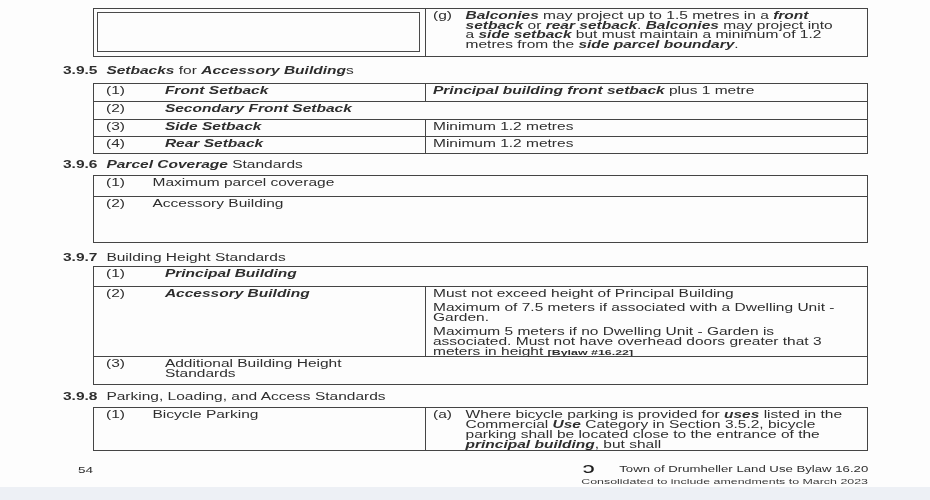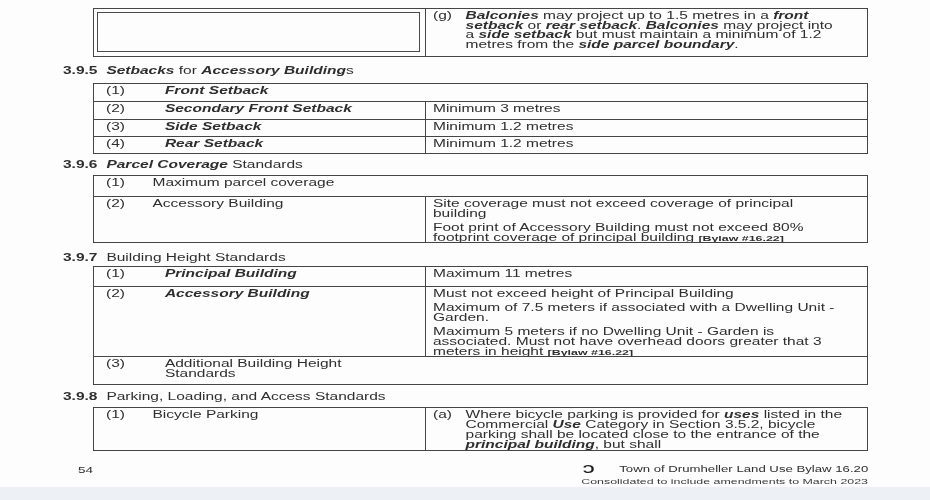--- a/index.html
+++ b/index.html
@@ -93,30 +93,30 @@
   </div>
 
   <div class="tbl tbl-395">
     <div class="row">
       <div class="cell-left">
           <div class="stx cl-flex">
         <span class="num">(1)</span>
         <span class="lbl strong"><span style="font-weight: bold; font-style: italic;">Front Setback</span></span>
       </div>
         </div>
+      <div class="cell-right">
+          <div class="stx para"><span style="font-weight: bold; font-style: italic;">Principal building front setback</span><span> plus 1 metre</span></div>
+        </div>
     </div>
     <div class="row">
       <div class="cell-left">
           <div class="stx cl-flex">
         <span class="num">(2)</span>
         <span class="lbl"><span style="font-weight: bold; font-style: italic;">Secondary Front Setback</span></span>
       </div>
-        </div>
-      <div class="cell-right">
-          <div class="stx para"><span>Minimum 3 metres</span></div>
         </div>
     </div>
     <div class="row">
       <div class="cell-left">
           <div class="stx cl-flex">
         <span class="num">(3)</span>
         <span class="lbl"><span style="font-weight: bold; font-style: italic;">Side Setback</span></span>
       </div>
         </div>
       <div class="cell-right">
@@ -150,44 +150,35 @@
       </div>
         </div>
     </div>
     <div class="row r-396-2">
       <div class="cell-left">
           <div class="stx cl-flex">
         <span class="num">(2)</span>
         <span class="lbl"><span>Accessory Building</span></span>
       </div>
         </div>
-      <div class="cell-right">
-          <div class="stx">
-        <div class="para"><span>Site coverage must not exceed coverage of principal building</span></div>
-        <div class="para"><span>Foot print of Accessory Building must not exceed 80% footprint coverage of principal building </span><span class="small-ref" style="font-weight: bold;">[Bylaw #16.22]</span></div>
-      </div>
-        </div>
     </div>
   </div>
 
   <div class="heading" style="top:252px">
     <span class="hnum">3.9.7</span>
     <span class="htitle"><span>Building Height Standards</span></span>
   </div>
 
   <div class="tbl tbl-397">
     <div class="row r-397-1">
       <div class="cell-left">
           <div class="stx cl-flex">
         <span class="num">(1)</span>
         <span class="lbl"><span style="font-weight: bold; font-style: italic;">Principal Building</span></span>
       </div>
-        </div>
-      <div class="cell-right">
-          <div class="stx para"><span>Maximum 11 metres</span></div>
         </div>
     </div>
     <div class="row r-397-2">
       <div class="cell-left">
           <div class="stx cl-flex">
         <span class="num">(2)</span>
         <span class="lbl"><span style="font-weight: bold; font-style: italic;">Accessory Building</span></span>
       </div>
         </div>
       <div class="cell-right">

